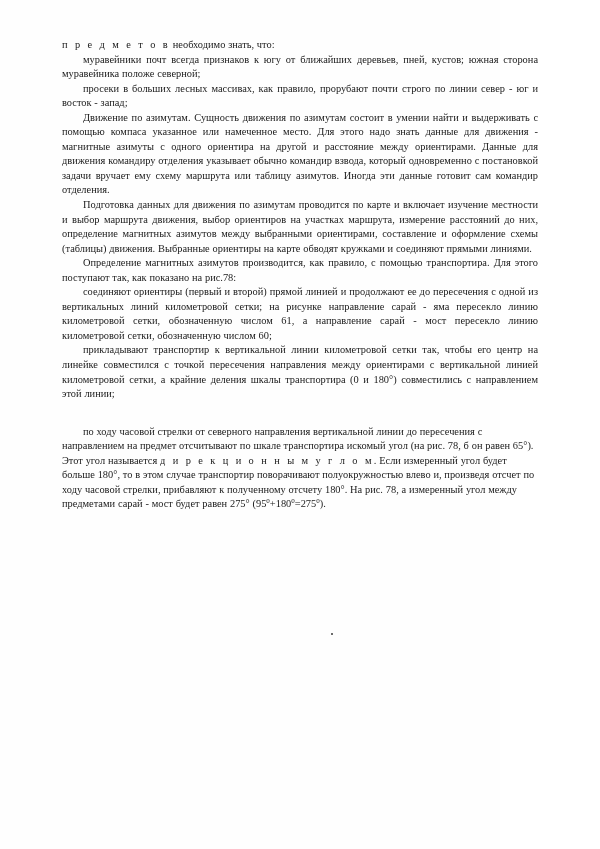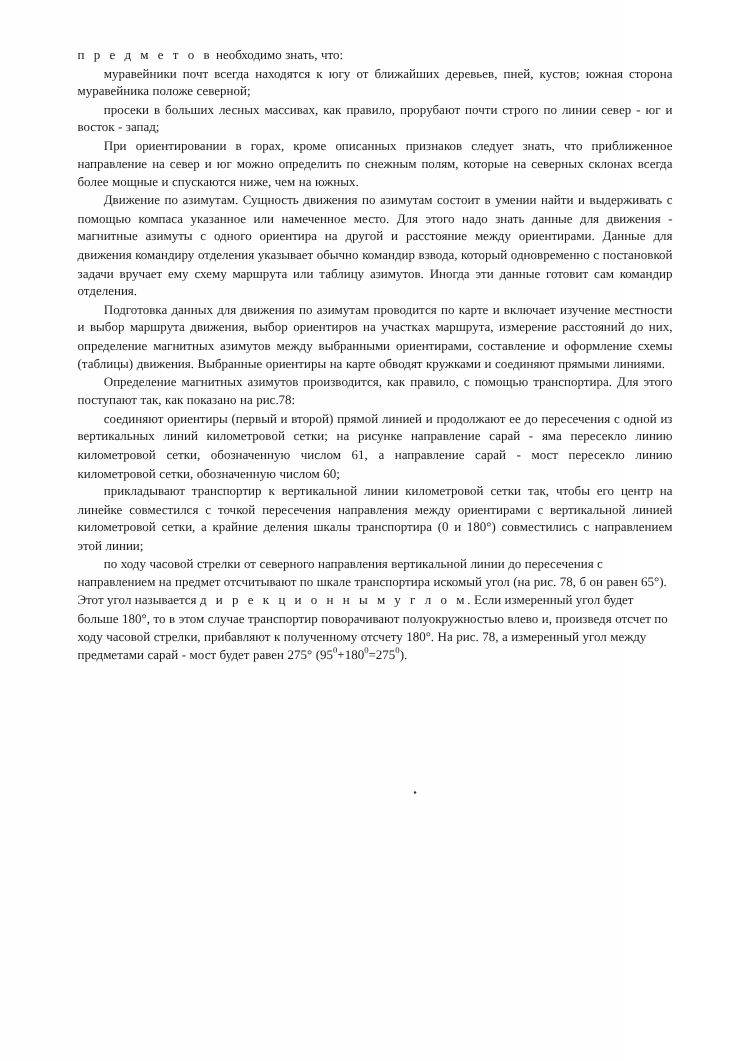--- a/index.html
+++ b/index.html
@@ -35,20 +35,21 @@
     text-justify: inter-word;
     text-indent: 21px;
     hyphens: manual;
     word-spacing: 0.2px;
   }
   p.para.no-indent {
     text-indent: 0;
   }
   p.para.last-left {
     text-align: left;
+    margin-top: 23px;
   }
   .spaced {
     letter-spacing: 2.3px;
   }
   .bold {
     font-weight: normal;
   }
   .stray-dot {
     position: absolute;
     left: 331px;
@@ -65,28 +66,27 @@
   }
 </style>
 </head>
 <body>
 
 <div class="page">
   <div class="text-column">
 
     <p class="para no-indent"><span class="spaced">п р е д м е т о в</span><span>  необходимо знать, что:</span></p>
 
-    <p class="para">муравейники почт всегда находятся к югу от ближайших деревьев, пней, кустов; южная сторона муравейника положе северной;</p>
+    <p class="para">муравейники почт всегда признаков к югу от ближайших деревьев, пней, кустов; южная сторона муравейника положе северной;</p>
 
 
 
     <p class="para">просеки в больших лесных массивах, как правило, прорубают почти строго по линии север - юг и восток - запад;</p>
 
 
-    <p class="para">При ориентировании в горах, кроме описанных признаков следует знать, что приближенное направление на север и юг можно определить по снежным полям, которые на северных склонах всегда более мощные и спускаются ниже, чем на южных.</p>
 
     <p class="para"><span class="bold">Движение по азимутам.</span><span> Сущность движения по азимутам состоит в умении найти и выдерживать с помощью компаса указанное или намеченное место. Для этого надо знать данные для движения - магнитные азимуты с одного ориентира на другой и расстояние между ориентирами. Данные для движения командиру отделения указывает обычно командир взвода, который одновременно с постановкой задачи вручает ему схему маршрута или таблицу азимутов. Иногда эти данные готовит сам командир отделения.</span></p>
 
     <p class="para"><span class="bold">Подготовка данных для движения по азимутам</span><span> проводится по карте и включает изучение местности и выбор маршрута движения, выбор ориентиров на участках маршрута, измерение расстояний до них, определение магнитных азимутов между выбранными ориентирами, составление и оформление схемы (таблицы) движения. Выбранные ориентиры на карте обводят кружками и соединяют прямыми линиями.</span></p>
 
     <p class="para">Определение магнитных азимутов производится, как правило, с помощью транспортира. Для этого поступают так, как показано на рис.78:</p>
 
     <p class="para">соединяют ориентиры (первый и второй) прямой линией и продолжают ее до пересечения с одной из вертикальных линий километровой сетки; на рисунке направление сарай - яма пересекло линию километровой сетки, обозначенную числом 61, а направление сарай - мост пересекло линию километровой сетки, обозначенную числом 60;</p>
 
     <p class="para">прикладывают транспортир к вертикальной линии километровой сетки так, чтобы его центр на линейке совместился с точкой пересечения направления между ориентирами с вертикальной линией километровой сетки, а крайние деления шкалы транспортира (0 и 180°) совместились с направлением этой линии;</p>

